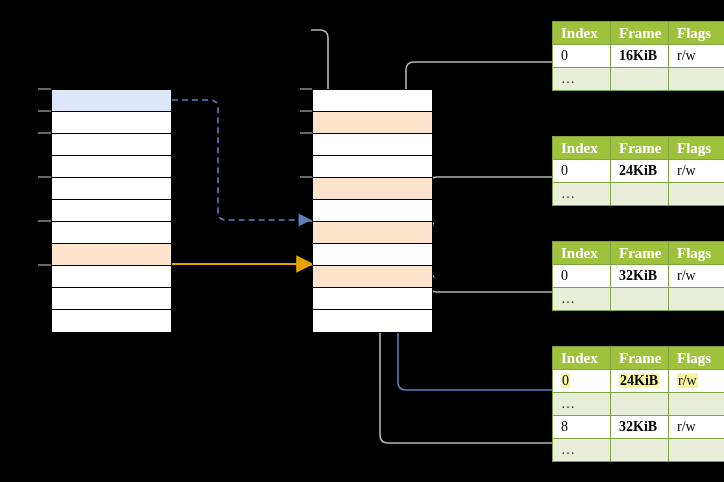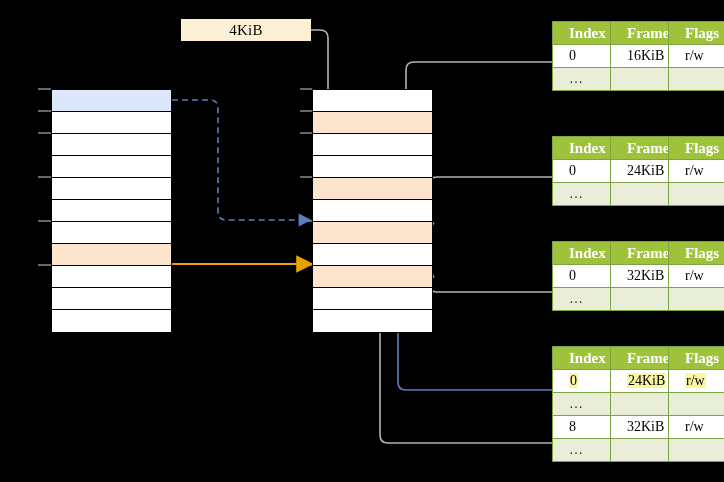--- a/index.html
+++ b/index.html
@@ -70,41 +70,41 @@
   .ptable {
     position: absolute;
     border-collapse: collapse;
     background: #ffffff;
     table-layout: fixed;
     font-size: 14px;
     color: #000000;
   }
   .ptable th, .ptable td {
     border: 1px solid #7fa342;
-    padding: 1px 16px;
+    padding: 1px 8px;
     text-align: left;
     height: 23px;
     box-sizing: border-box;
     overflow: hidden;
     white-space: nowrap;
   }
   .ptable th {
     background: #9fc23c;
     color: #ffffff;
     font-weight: bold;
     font-size: 15px;
   }
   .ptable td { background: #ffffff; }
   .ptable tr.ellipsis td { background: #e8eed7; color: #333; }
   .ptable td .hl {
     background: #fbf7a0;
     padding: 0 1px;
   }
   .col-index { width: 58px; }
-  .col-frame { width: 58px; }
+  .col-frame { width: 58px; font-weight: bold; }
   .col-flags { width: 74px; }
 
   #ptable-1 { left: 552px; top: 21px;  width: 170px; }
   #ptable-2 { left: 552px; top: 136px; width: 170px; }
   #ptable-3 { left: 552px; top: 241px; width: 170px; }
   #ptable-4 { left: 552px; top: 346px; width: 170px; }
 </style>
 </head>
 <body>
 
@@ -154,21 +154,20 @@
 
     <path fill="none" stroke="#b3b3b3" stroke-width="1.6" d="M552,443 H388 Q380,443 380,435 V272" marker-end="url(#grey-head-up)"></path>
 
     <path fill="none" stroke="#5b7fbe" stroke-width="1.6" d="M552,390 H406 Q398,390 398,382 V232" marker-end="url(#blue-head)"></path>
 
     <path fill="none" stroke="#5b7fbe" stroke-width="1.6" stroke-dasharray="6,4" d="M172,100 H210 Q218,100 218,108 V212 Q218,220 226,220 H305" marker-end="url(#blue-head)"></path>
 
     <path fill="none" stroke="#e8a200" stroke-width="2.2" d="M172,264 H305" marker-end="url(#orange-head)"></path>
   </svg>
 
-  <div class="kib-box">4KiB</div>
 
   <div class="memcol" id="left-col">
       <div class="cell blue"></div>
       <div class="cell"></div>
       <div class="cell"></div>
       <div class="cell"></div>
       <div class="cell"></div>
       <div class="cell"></div>
       <div class="cell"></div>
       <div class="cell orange"></div>

